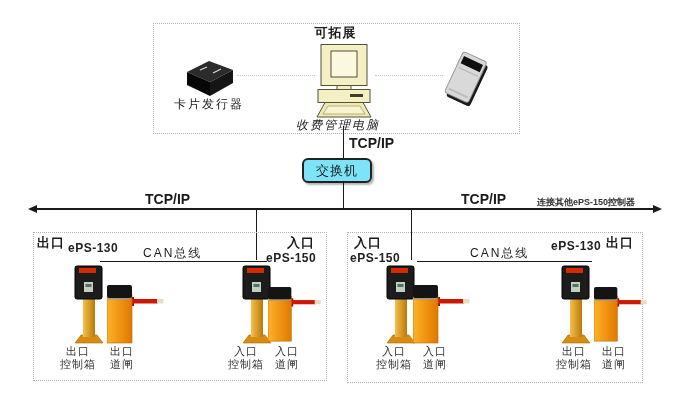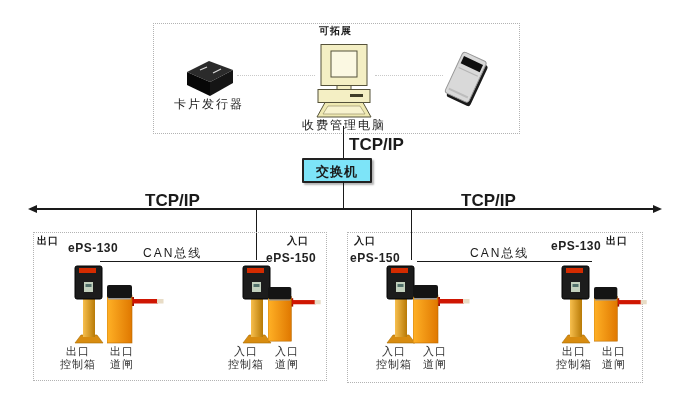--- a/index.html
+++ b/index.html
@@ -8,31 +8,31 @@
   .abs{position:absolute;}
   .dotted-box{position:absolute;border:1px dotted #b3b3b3;}
   .hline{position:absolute;background:#1a1a1a;height:1px;}
   .vline{position:absolute;background:#1a1a1a;width:1px;}
   .dotline{position:absolute;height:0;border-top:1px dotted #c9c9c9;}
   .arrow-left{position:absolute;width:0;height:0;border-top:4px solid transparent;
               border-bottom:4px solid transparent;border-right:9px solid #1a1a1a;}
   .arrow-right{position:absolute;width:0;height:0;border-top:4px solid transparent;
                border-bottom:4px solid transparent;border-left:9px solid #1a1a1a;}
   .lbl{position:absolute;white-space:nowrap;}
-  .zh-b{font-size:10px;font-weight:bold;letter-spacing:1px;}
+  .zh-b{font-size:13px;font-weight:bold;letter-spacing:1px;}
   .zh{font-size:12px;letter-spacing:2px;}
   .model{font-size:12px;font-weight:bold;letter-spacing:.5px;color:#222;}
-  .tcpip{font-size:17px;font-weight:bold;letter-spacing:0;}
+  .tcpip{font-size:14px;font-weight:bold;letter-spacing:0;}
   .note{font-size:9px;font-weight:bold;letter-spacing:0;color:#333;}
   .dev-label{position:absolute;font-size:11px;line-height:13px;letter-spacing:1px;
              text-align:center;color:#333;}
   .switch{position:absolute;left:302px;top:158px;width:66px;height:21px;background:#7de4f8;
-          border:2px solid #222;border-radius:1px;box-shadow:2px 2px 2px #b5b5b5;
-          display:flex;align-items:flex-end;justify-content:center;
-          font-size:13px;font-weight:bold;letter-spacing:1px;}
+          border:2px solid #222;border-radius:6px;box-shadow:2px 2px 2px #b5b5b5;
+          display:flex;align-items:center;justify-content:center;
+          font-size:13px;font-weight:normal;letter-spacing:1px;}
   svg{display:block;}
 </style>
 </head>
 <body>
 
 <div id="canvas">
 
   <svg width="0" height="0" style="position:absolute" aria-hidden="true">
     <defs>
       <linearGradient id="poleGrad" x1="0" y1="0" x2="1" y2="0">
@@ -79,21 +79,21 @@
 
   <svg class="abs" style="left:312px;top:44px;" width="64" height="80" viewBox="0 0 64 80">
     <rect x="9" y="0.5" width="46" height="41" fill="#f4efc4" stroke="#55523a"></rect>
     <rect x="19" y="7" width="26" height="26" fill="#fbf8e2" stroke="#55523a"></rect>
     <rect x="25" y="41.5" width="14" height="4" fill="#f4efc4" stroke="#55523a"></rect>
     <rect x="6" y="45.5" width="52" height="13" fill="#f4efc4" stroke="#55523a"></rect>
     <rect x="38" y="50" width="13" height="3" fill="#3f3c28"></rect>
     <polygon points="13,58.5 51,58.5 59,73 5,73" fill="#efe9b2" stroke="#55523a"></polygon>
     <polygon points="16,62 48,62 53,70 11,70" fill="#f8f3cf" stroke="#8a8560" stroke-width="0.6"></polygon>
   </svg>
-  <div class="lbl zh" style="left:296px;top:117px;width:96px;text-align:center;">收费管理电脑</div>
+  <div class="lbl zh" style="left:296px;top:117px;width:96px;text-align:left;font-style:italic;">收费管理电脑</div>
 
   <svg class="abs" style="left:440px;top:50px;" width="52" height="58" viewBox="0 0 52 58">
     <g transform="rotate(25 26 29)">
       <rect x="15" y="8" width="26" height="45" rx="3" fill="#1a1a1a"></rect>
       <rect x="12" y="5" width="26" height="45" rx="3" fill="#d9d9d9" stroke="#979797"></rect>
       <rect x="14.5" y="9" width="21" height="8" fill="#0f0f0f"></rect>
       <rect x="14.5" y="21" width="21" height="1.2" fill="#b5b5b5"></rect>
       <rect x="14.5" y="44" width="21" height="2" fill="#bdbdbd"></rect>
     </g>
   </svg>
@@ -105,20 +105,21 @@
     <span>交换机</span>
   </div>
 
   <div class="vline" style="left:343px;top:181px;height:28px;"></div>
 
   <div class="hline" style="left:36px;top:208px;width:618px;height:2px;"></div>
   <div class="arrow-left" style="left:28px;top:205px;"></div>
   <div class="arrow-right" style="left:653px;top:205px;"></div>
   <div class="lbl tcpip" style="left:145px;top:191px;">TCP/IP</div>
   <div class="lbl tcpip" style="left:461px;top:191px;">TCP/IP</div>
+  <div class="lbl note" style="left:537px;top:196px;">连接其他ePS-150控制器</div>
 
   <div class="vline" style="left:256px;top:210px;height:50px;"></div>
   <div class="vline" style="left:411px;top:210px;height:50px;"></div>
 
   <div class="dotted-box" style="left:33px;top:232px;width:292px;height:147px;"></div>
   <div class="lbl zh-b" style="left:37px;top:234px;">出口</div>
   <div class="lbl model" style="left:68px;top:241px;">ePS-130</div>
   <div class="lbl zh" style="left:143px;top:245px;">CAN总线</div>
   <div class="hline" style="left:100px;top:261px;width:167px;"></div>
   <div class="lbl zh-b" style="left:287px;top:234px;">入口</div>

